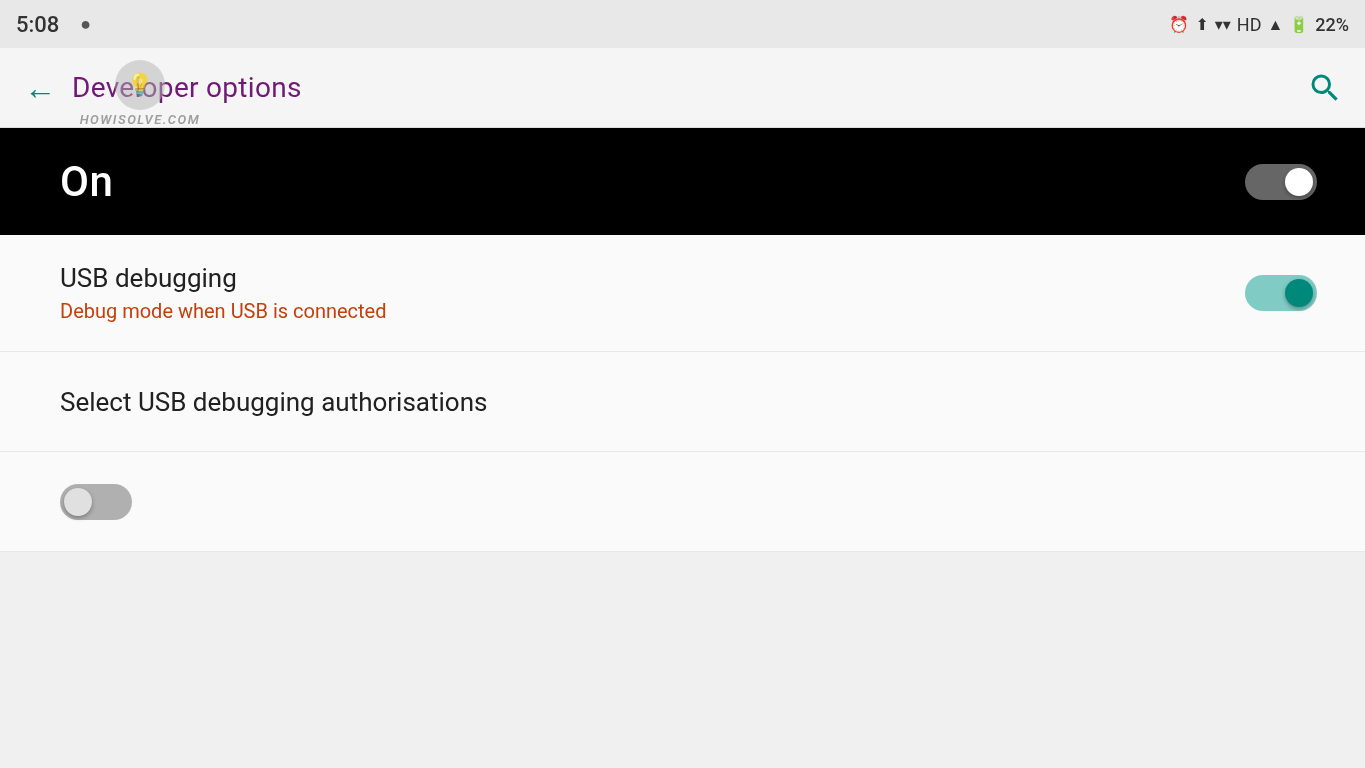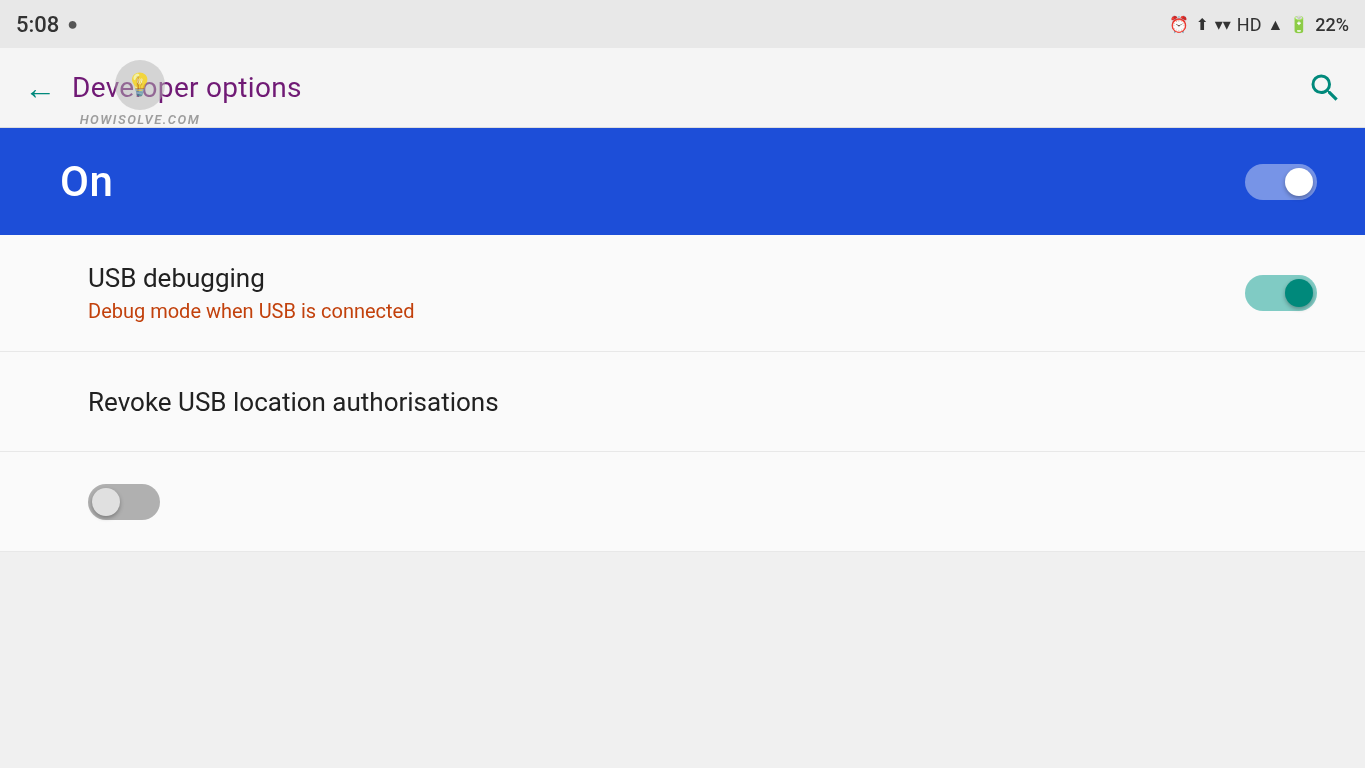--- a/index.html
+++ b/index.html
@@ -22,21 +22,21 @@
       align-items: center;
       justify-content: space-between;
       height: 48px;
       background: #e8e8e8;
       padding: 0 16px;
     }
 
     .status-left {
       display: flex;
       align-items: center;
-      gap: 8px;
+      gap: 21px;
     }
 
     .status-time {
       font-size: 22px;
       font-weight: 500;
       color: #333;
     }
 
     .status-icon {
       font-size: 18px;
@@ -103,21 +103,21 @@
       justify-content: center;
       cursor: pointer;
     }
 
     
     .dev-options-banner {
       display: flex;
       align-items: center;
       justify-content: space-between;
       height: 107px;
-      background: #1d4ed8;
+      background: #000000;
       padding: 0 48px 0 60px;
     }
 
     .dev-on-label {
       font-size: 42px;
       font-weight: 500;
       color: #ffffff;
       letter-spacing: 0.5px;
     }
 
@@ -170,21 +170,21 @@
 
     
     .settings-list {
       background: #fafafa;
     }
 
     .settings-item {
       display: flex;
       align-items: center;
       justify-content: space-between;
-      padding: 28px 48px 28px 88px;
+      padding: 28px 48px 28px 60px;
       border-bottom: 1px solid #e8e8e8;
       cursor: pointer;
       min-height: 100px;
       gap: 32px;
     }
 
     .settings-item-content {
       flex: 1;
     }
 
@@ -295,21 +295,21 @@
       <div class="settings-item-title">USB debugging</div>
       <div class="settings-item-subtitle">Debug mode when USB is connected</div>
     </div>
     <div class="toggle toggle-enabled">
       <div class="toggle-thumb"></div>
     </div>
   </div>
 
   <div class="settings-item">
     <div class="settings-item-content">
-      <div class="settings-item-title-only">Revoke USB location authorisations</div>
+      <div class="settings-item-title-only">Select USB debugging authorisations</div>
     </div>
   </div>
 
   <div class="settings-item">
     <div class="toggle toggle-off">
       <div class="toggle-thumb"></div>
     </div>
   </div>
 
 

